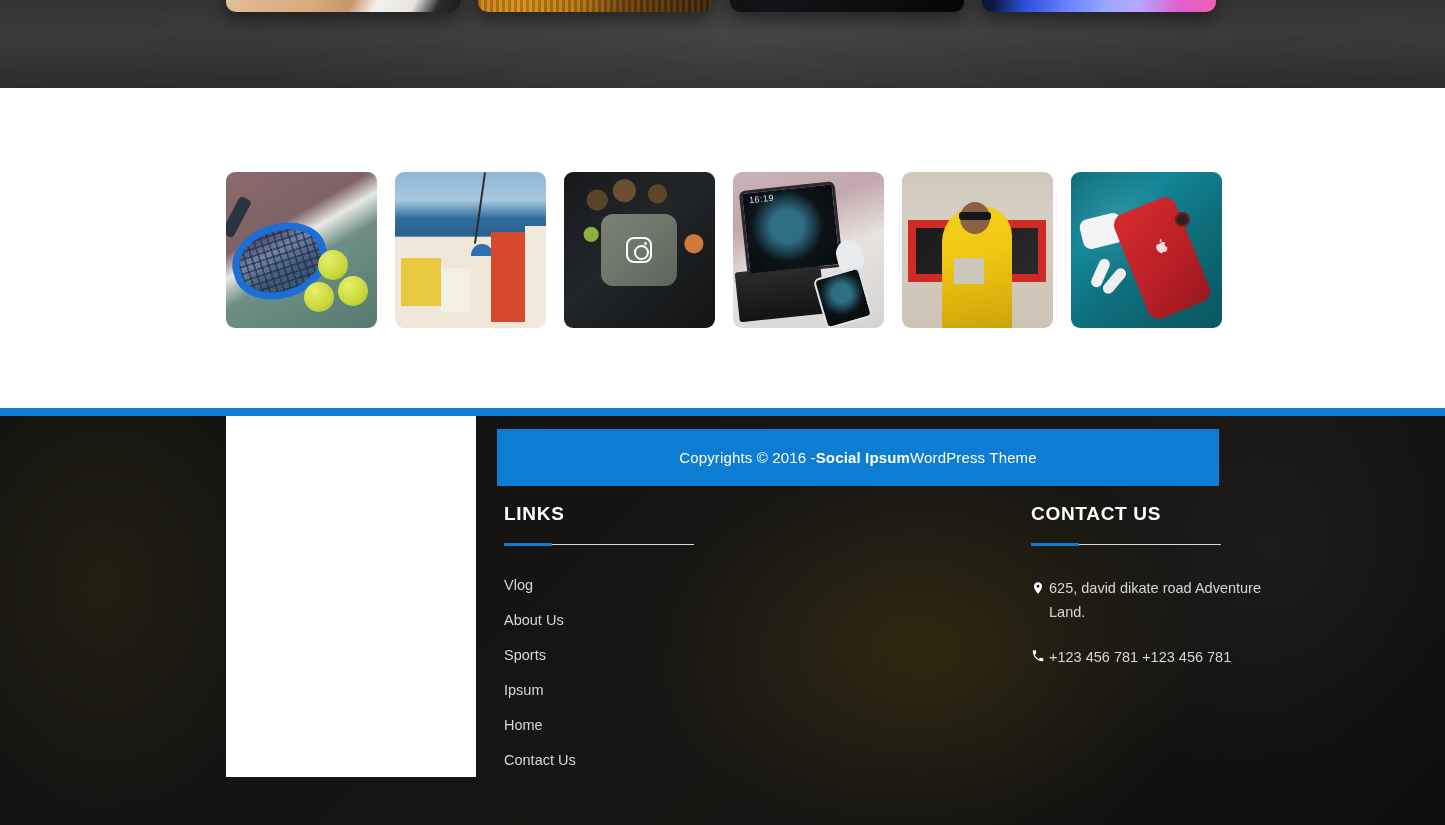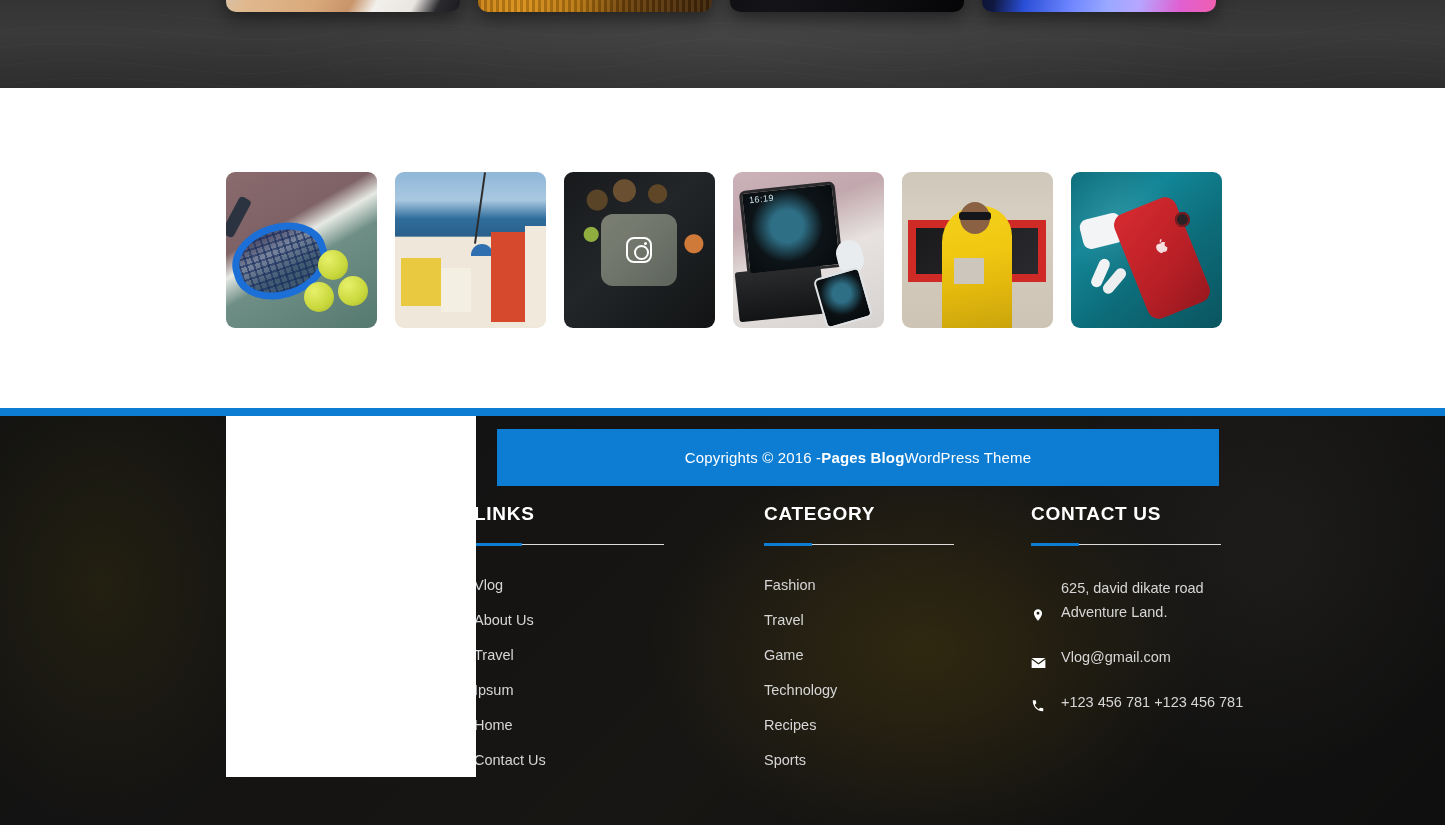--- a/index.html
+++ b/index.html
@@ -211,21 +211,21 @@
 
   .about-card {
     position:absolute; left:226px; top:416px; width:250px; height:361px;
     background:#ffffff; z-index:3; padding:0 15px;
   }
 
   .cols { position:absolute; left:0; top:408px; width:1445px; height:417px; z-index:2; }
 
   .col { position:absolute; }
   .col-about  { left:241px; top:96px; width:220px; }
-  .col-links  { left:474px; top:96px; width:230px; }
+  .col-links  { left:504px; top:96px; width:230px; }
   .col-cat    { left:764px; top:96px; width:230px; }
   .col-contact{ left:1031px; top:96px; width:230px; }
 
   .col-title {
     font-size:19px; font-weight:bold; letter-spacing:.7px; color:#ffffff;
     text-transform:uppercase; line-height:1;
   }
   .col-about .col-title { color:#1b1b1b; }
 
   .divider { position:relative; margin-top:20px; height:3px; width:190px; }
@@ -265,21 +265,21 @@
     margin-top:16px; font-size:14.5px; line-height:28px; color:#5e5e5e;
   }
 
   .link-list { margin-top:30px; list-style:none; }
   .link-list li { margin-bottom:17px; }
   .link-list a {
     color:#d6d6d6; text-decoration:none; font-size:14.5px; line-height:1;
   }
 
   .contact-list { margin-top:30px; list-style:none; }
-  .contact-item { display:flex; gap:16px; margin-bottom:21px; align-items:flex-end; }
+  .contact-item { display:flex; gap:4px; margin-bottom:21px; align-items:flex-start; }
   .ci-icon { width:14px; flex:0 0 14px; padding-top:3px; }
   .ci-icon svg { display:block; fill:#ffffff; }
   .ci-text { color:#d6d6d6; font-size:14.5px; line-height:24px; }
 </style>
 </head>
 <body>
 
 <div class="page">
 
   <div class="hero-strip">
@@ -374,21 +374,21 @@
   <div class="footer">
     <div class="footer-bg"></div>
     <div class="footer-veil"></div>
     <div class="footer-topbar"></div>
   </div>
 
   <div class="about-card"></div>
 
   <div class="copyright-bar">
     <span>Copyrights © 2016 - </span>
-      <span class="strong">Pages Blog</span>
+      <span class="strong">Social Ipsum</span>
       <span> WordPress Theme</span>
   </div>
 
   <div class="cols">
 
     <div class="col col-about">
       <div class="col-title">ABOUT US</div>
       <div class="divider">
         <span class="bar-blue"></span>
 
@@ -412,69 +412,45 @@
 
     <div class="col col-links">
       <div class="col-title">LINKS</div>
       <div class="divider">
         <span class="bar-blue"></span>
         <span class="bar-white"></span>
       </div>
       <ul class="link-list">
         <li><a href="#">Vlog</a></li>
         <li><a href="#">About Us</a></li>
-        <li><a href="#">Travel</a></li>
+        <li><a href="#">Sports</a></li>
         <li><a href="#">Ipsum</a></li>
         <li><a href="#">Home</a></li>
         <li><a href="#">Contact Us</a></li>
       </ul>
     </div>
 
-    <div class="col col-cat">
-      <div class="col-title">CATEGORY</div>
-      <div class="divider">
-        <span class="bar-blue"></span>
-        <span class="bar-white"></span>
-      </div>
-      <ul class="link-list">
-        <li><a href="#">Fashion</a></li>
-        <li><a href="#">Travel</a></li>
-        <li><a href="#">Game</a></li>
-        <li><a href="#">Technology</a></li>
-        <li><a href="#">Recipes</a></li>
-        <li><a href="#">Sports</a></li>
-      </ul>
-    </div>
 
     <div class="col col-contact">
       <div class="col-title">CONTACT US</div>
       <div class="divider">
         <span class="bar-blue"></span>
         <span class="bar-white"></span>
       </div>
       <ul class="contact-list">
         <li class="contact-item">
           <span class="ci-icon">
             <svg viewBox="0 0 24 24" width="14" height="18">
                 <path d="M12 2C8.1 2 5 5.1 5 9c0 5.2 7 13 7 13s7-7.8 7-13c0-3.9-3.1-7-7-7zm0 9.5A2.5 2.5 0 1 1 12 6.5a2.5 2.5 0 0 1 0 5z"></path>
               </svg>
           </span>
           <span class="ci-text">625, david dikate road Adventure Land.</span>
         </li>
         <li class="contact-item">
           <span class="ci-icon">
-            <svg viewBox="0 0 24 18" width="15" height="12">
-                <path d="M1 1h22v16H1z" fill="none"></path>
-                <path d="M1 1l11 8L23 1H1zm0 2.3V17h22V3.3L12 11.4 1 3.3z"></path>
-              </svg>
-          </span>
-          <span class="ci-text">Vlog@gmail.com</span>
-        </li>
-        <li class="contact-item">
-          <span class="ci-icon">
             <svg viewBox="0 0 24 24" width="14" height="16">
                 <path d="M6.6 10.8a15.1 15.1 0 0 0 6.6 6.6l2.2-2.2c.3-.3.7-.4 1-.2 1.2.4 2.4.6 3.6.6.6 0 1 .4 1 1V20c0 .6-.4 1-1 1C11 21 3 13 3 3c0-.6.4-1 1-1h3.4c.6 0 1 .4 1 1 0 1.3.2 2.5.6 3.6.1.4 0 .8-.2 1l-2.2 2.2z"></path>
               </svg>
           </span>
           <span class="ci-text">+123 456 781 +123 456 781</span>
         </li>
       </ul>
     </div>
 
   </div>

